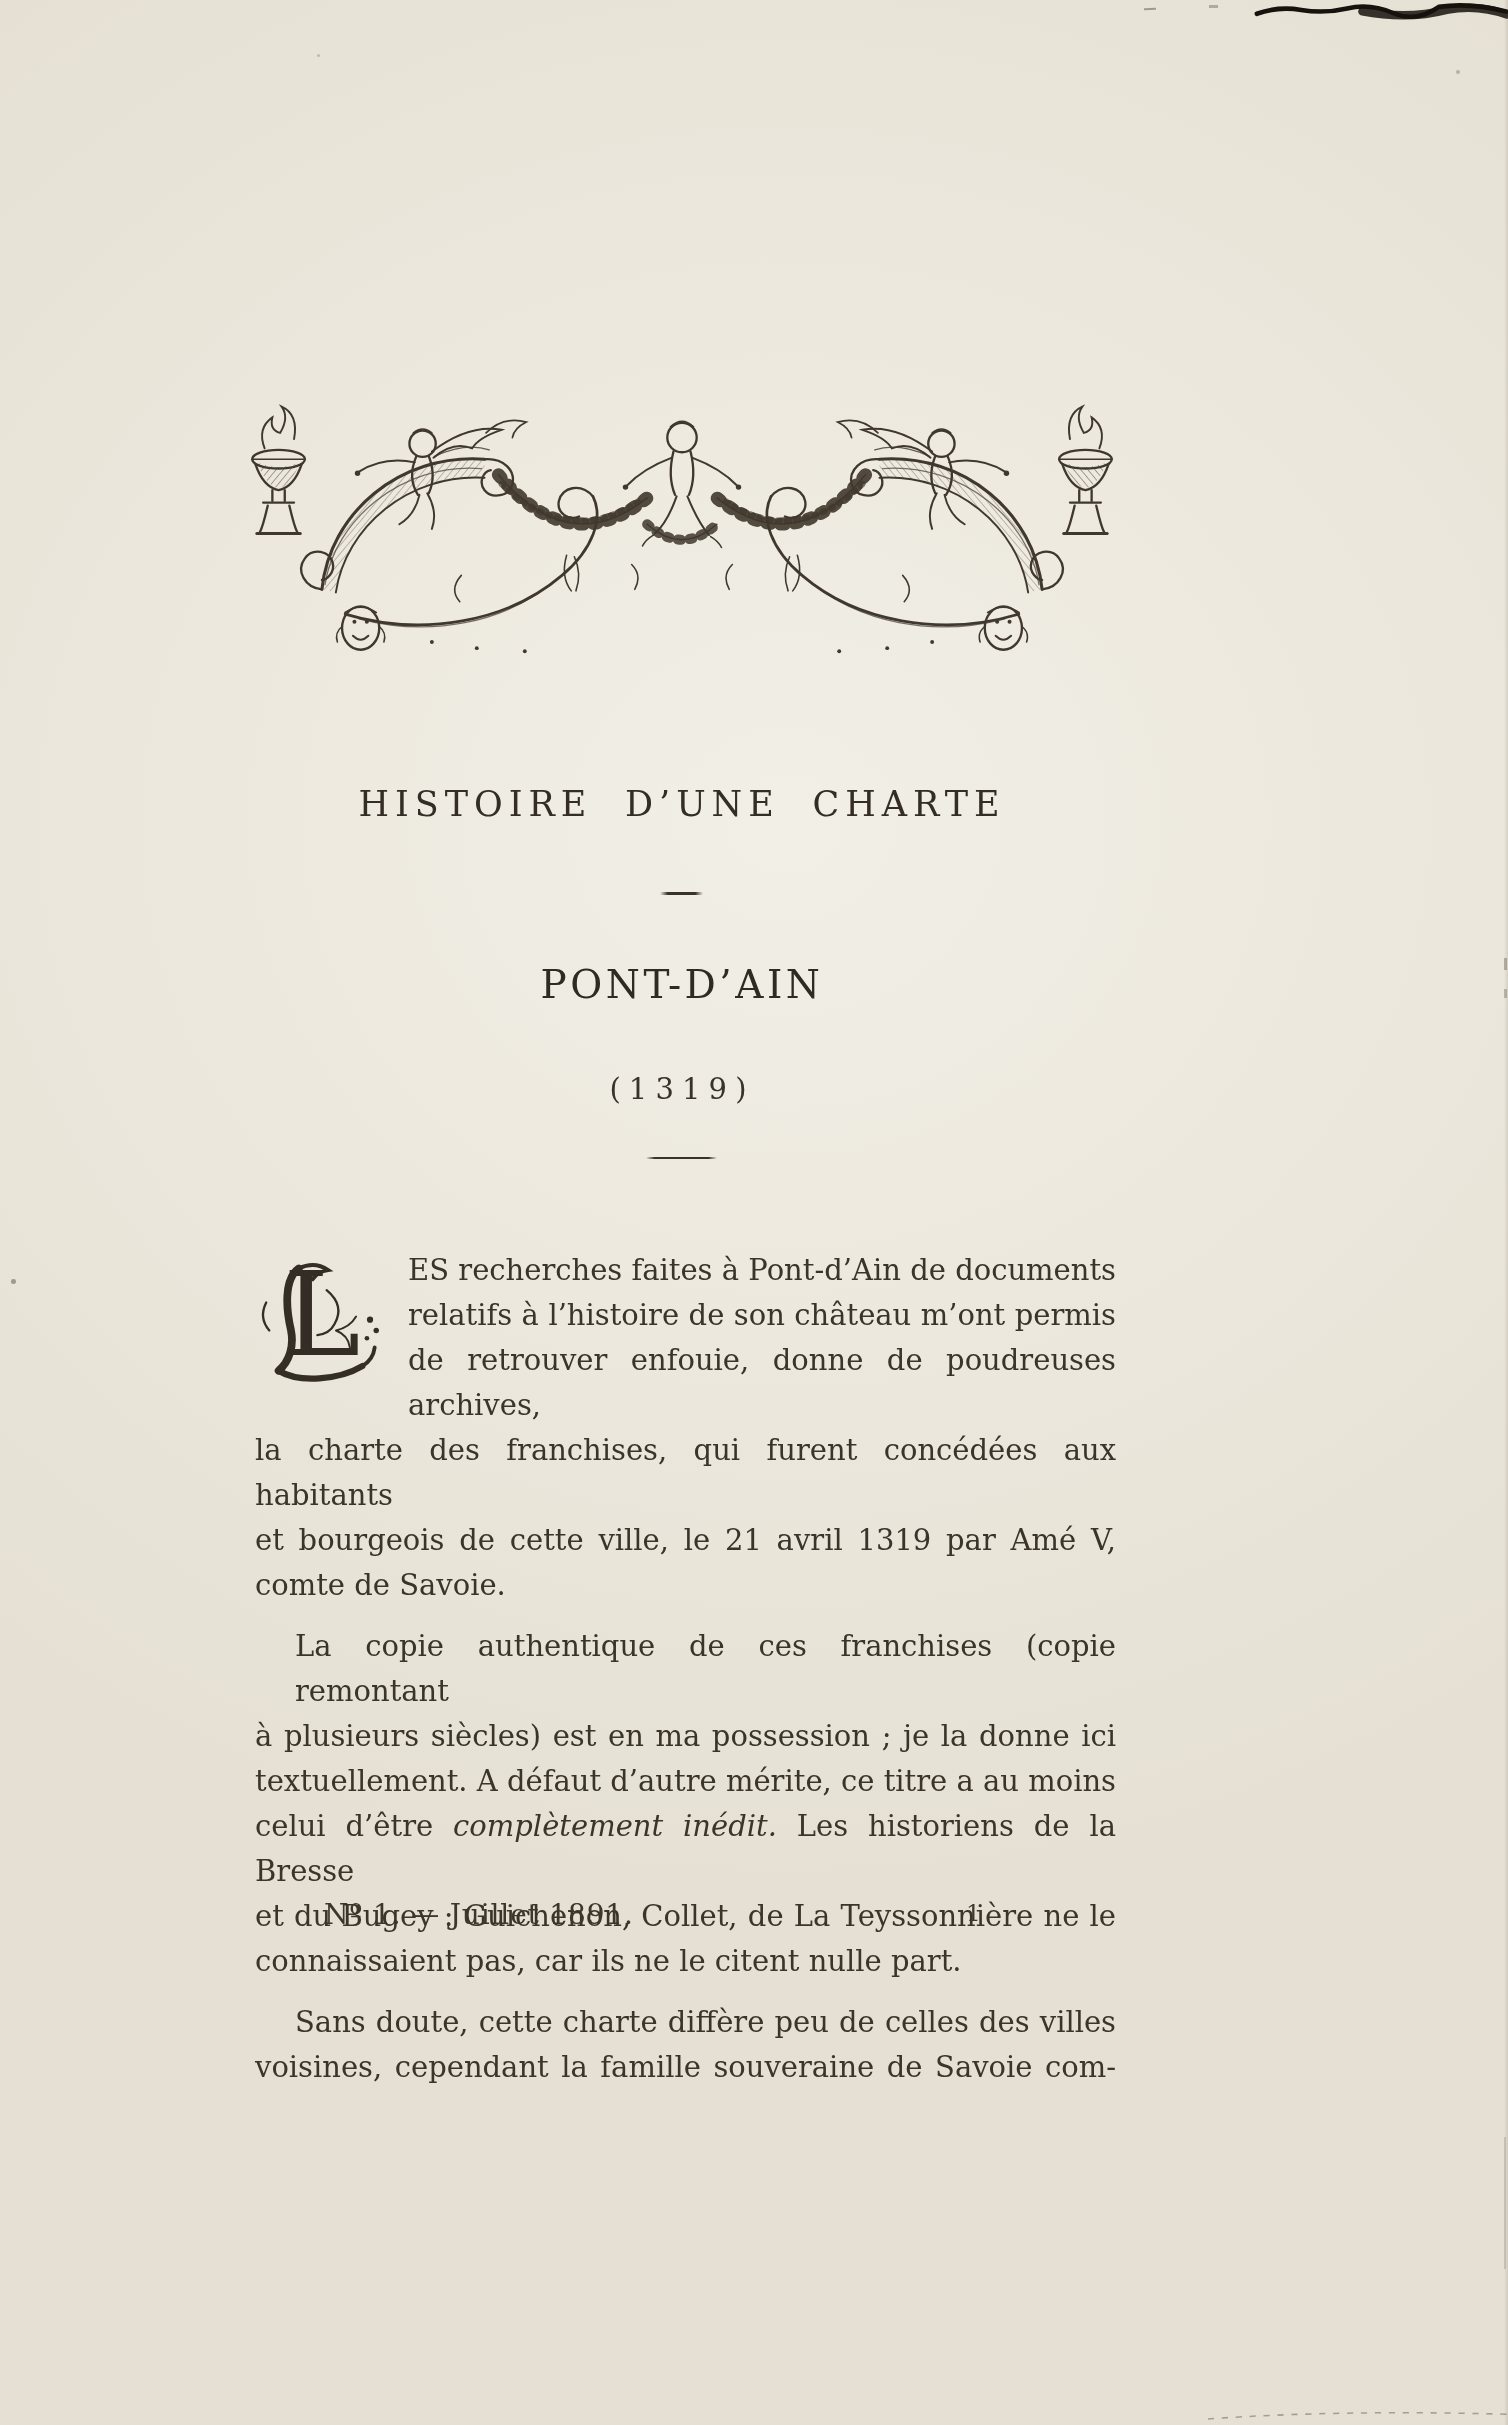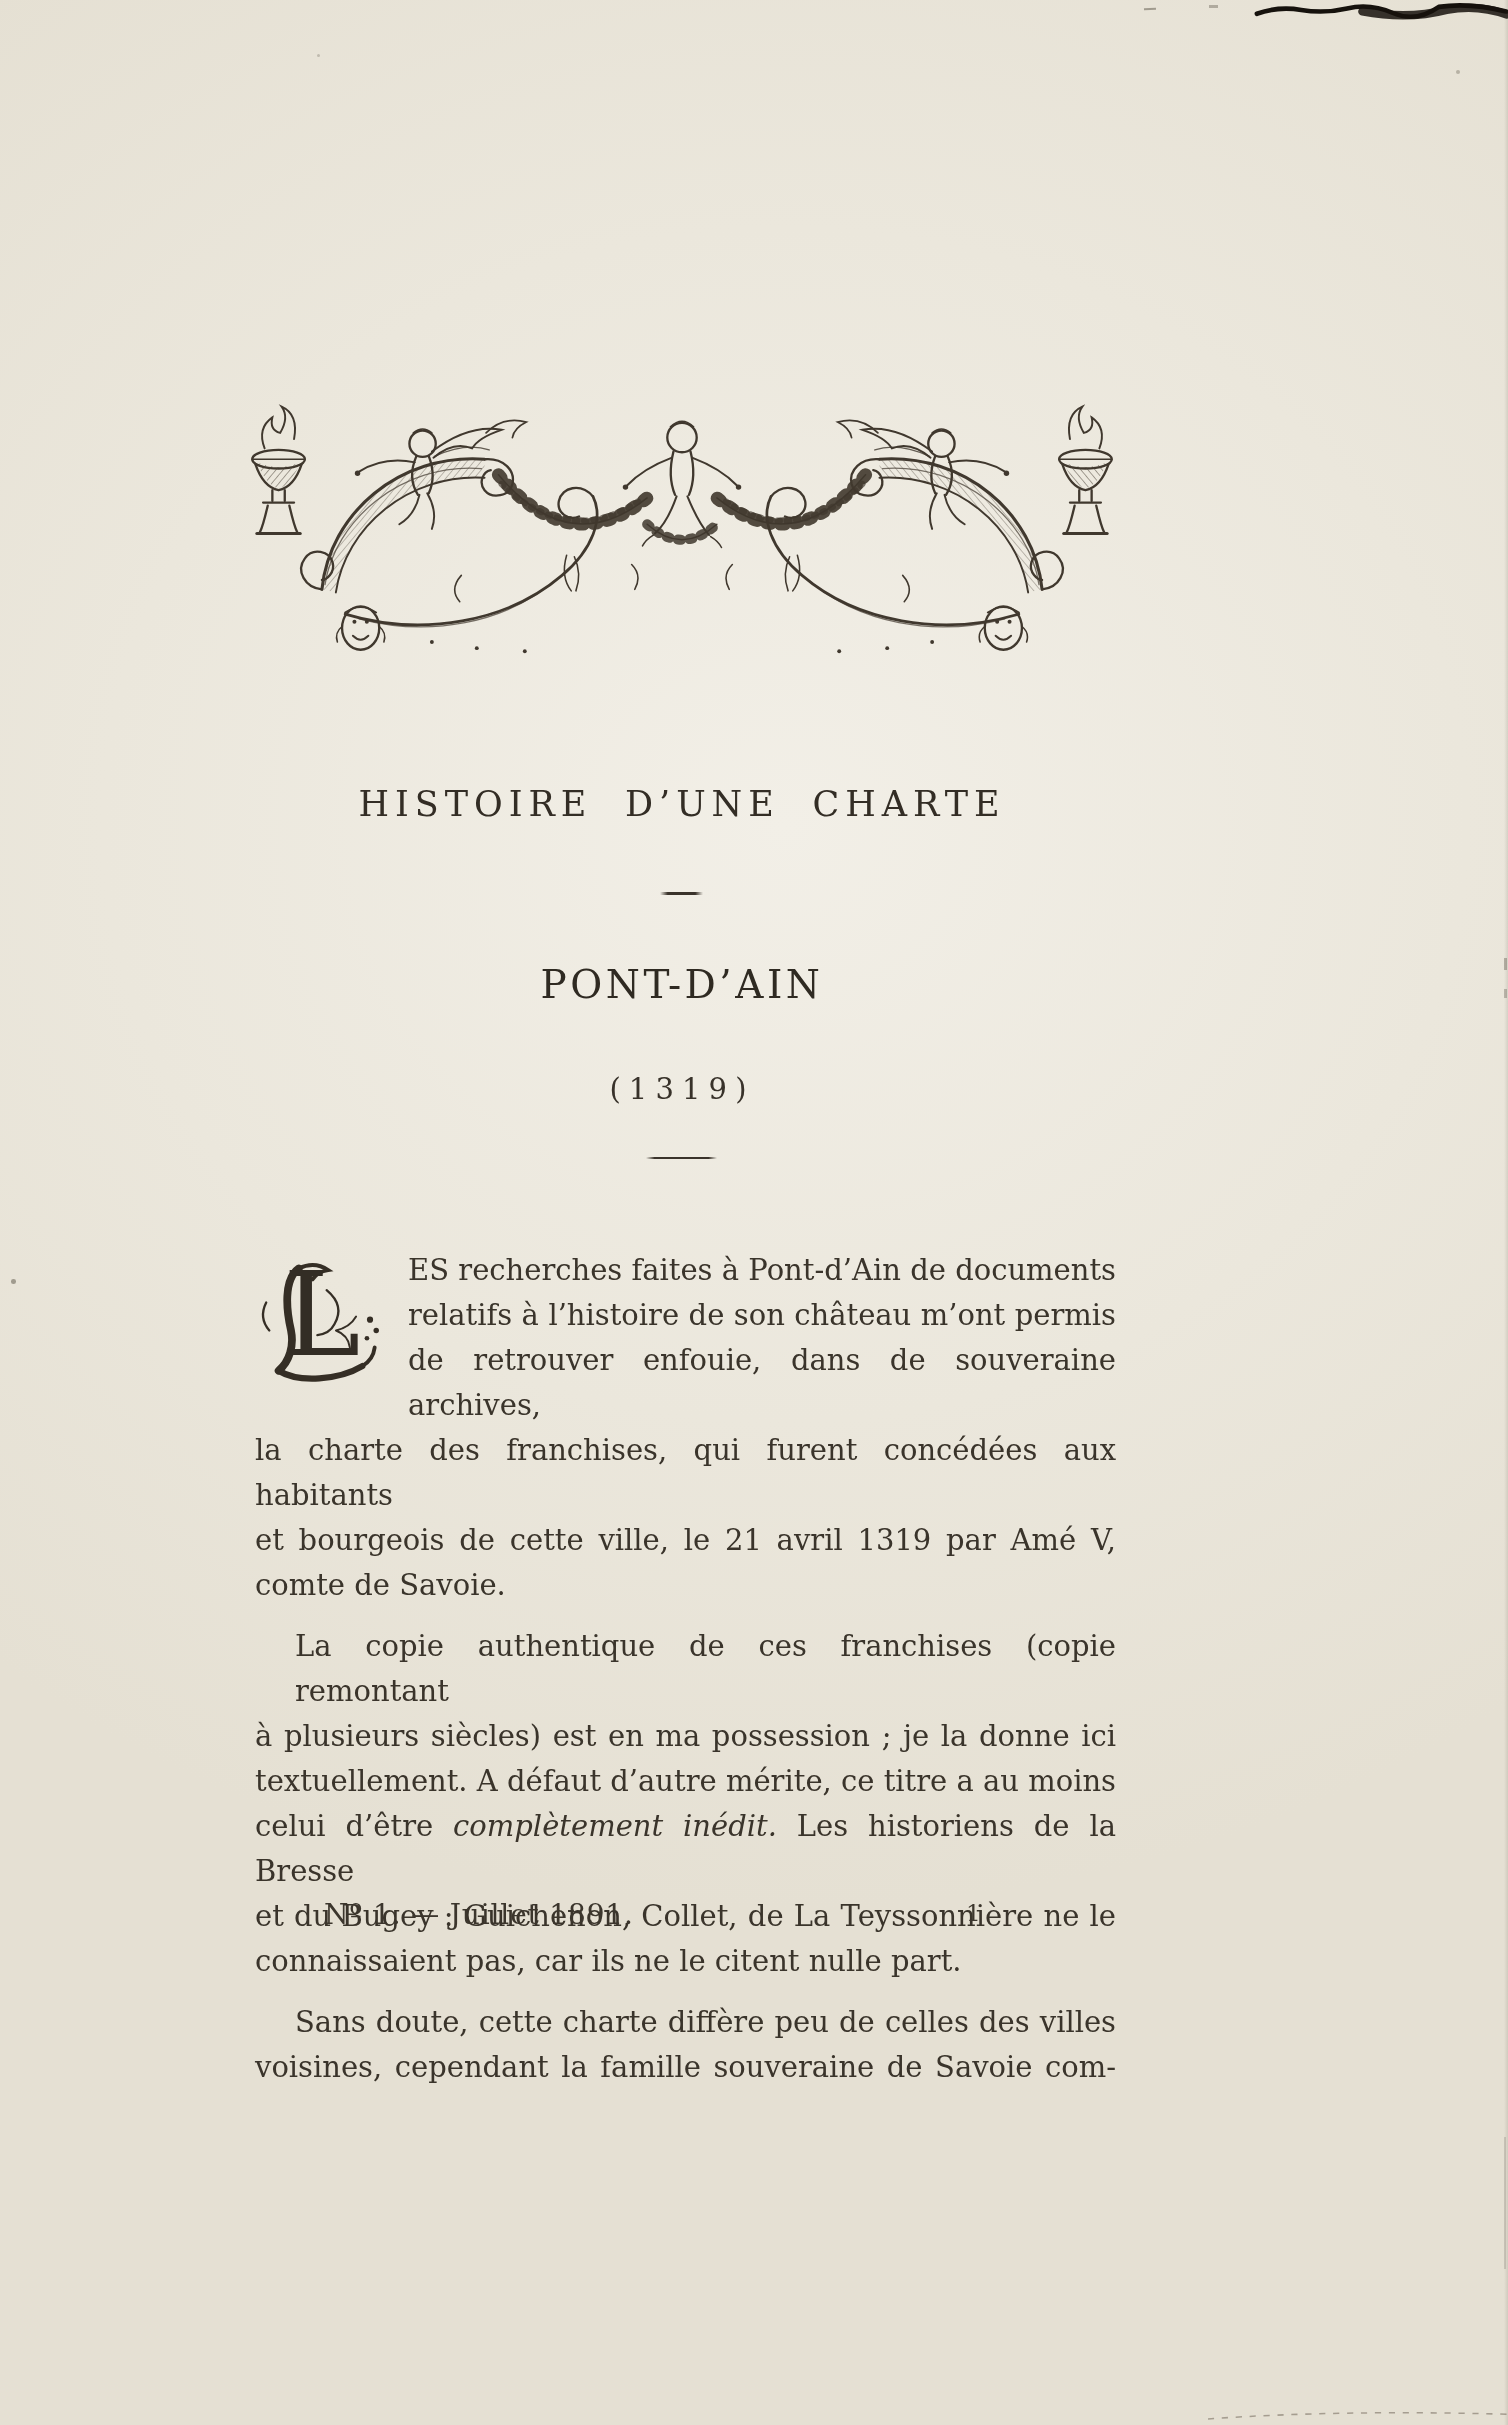--- a/index.html
+++ b/index.html
@@ -186,21 +186,21 @@
       <circle cx="164" cy="100" r="3.5" fill="#352e25"></circle>
       <circle cx="152" cy="110" r="3" fill="#352e25"></circle>
       <text x="44" y="132">L</text>
     </svg>
   </div>
 
   <div class="body-text">
     <div class="para">
       <div class="line j ind1">ES recherches faites à Pont-d’Ain de documents</div>
       <div class="line j ind1">relatifs à l’histoire de son château m’ont permis</div>
-      <div class="line j ind1">de retrouver enfouie, dans de souveraine archives,</div>
+      <div class="line j ind1">de retrouver enfouie, donne de poudreuses archives,</div>
       <div class="line j">la charte des franchises, qui furent concédées aux habitants</div>
       <div class="line j">et bourgeois de cette ville, le 21 avril 1319 par Amé V,</div>
       <div class="line end">comte de Savoie.</div>
     </div>
     <div class="para">
       <div class="line j pind">La copie authentique de ces franchises (copie remontant</div>
       <div class="line j">à plusieurs siècles) est en ma possession ; je la donne ici</div>
       <div class="line j">textuellement. A défaut d’autre mérite, ce titre a au moins</div>
       <div class="line j"><span>celui d’être </span><em>complètement inédit.</em><span> Les historiens de la Bresse</span></div>
       <div class="line j">et du Bugey : Guichenon, Collet, de La Teyssonnière ne le</div>

